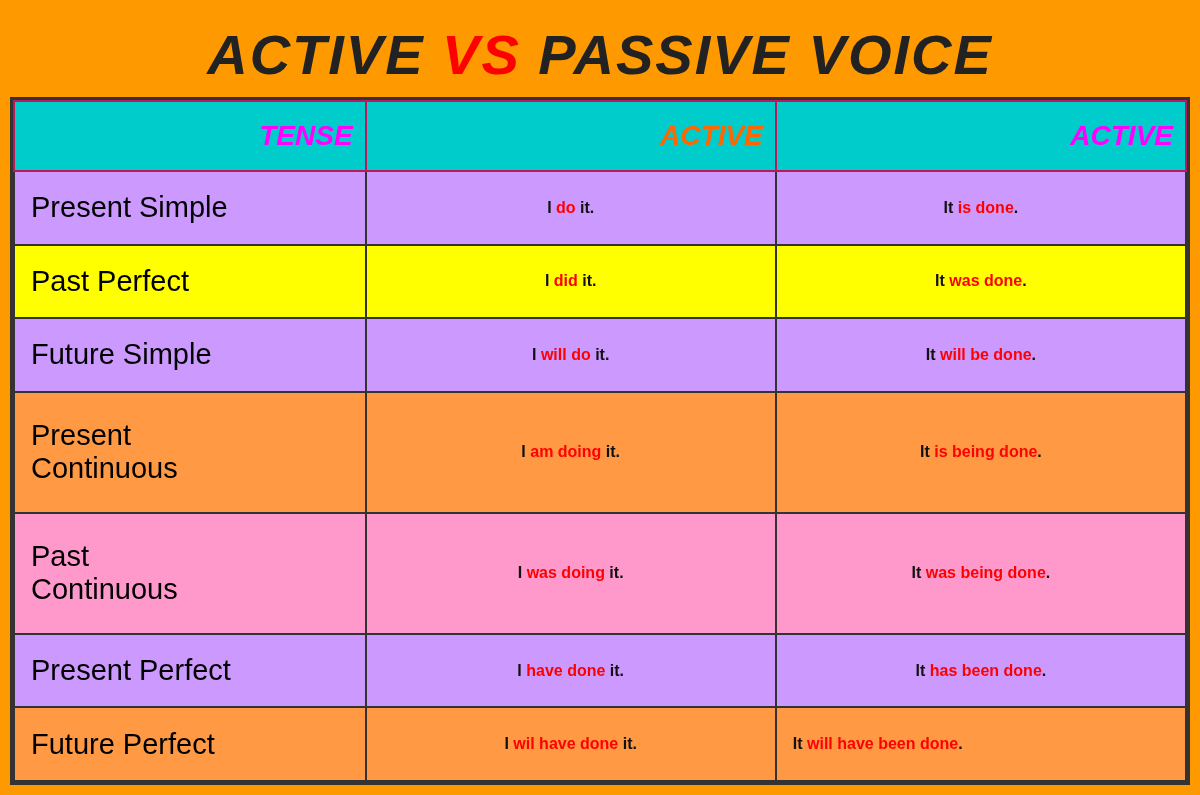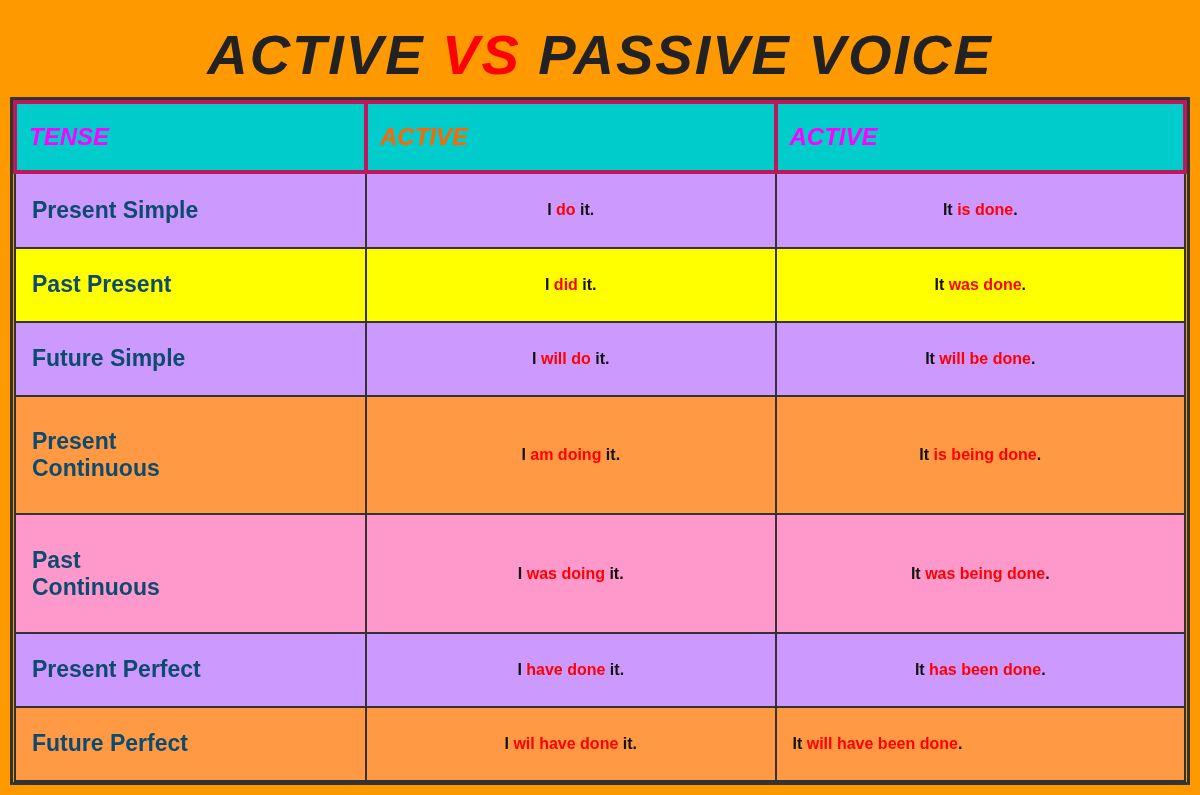--- a/index.html
+++ b/index.html
@@ -41,42 +41,42 @@
     table {
       width: 100%;
       height: 100%;
       border-collapse: collapse;
     }
     thead tr {
       background: #00cccc;
       height: 70px;
     }
     thead th {
-      font-size: 24px;
+      font-size: 28px;
       font-weight: bold;
       font-style: italic;
-      border: 4px solid #be185d;
-      text-align: left;
+      border: 2px solid #be185d;
+      text-align: right;
       padding: 8px 12px;
     }
     thead th:nth-child(1) { color: #ff00ff; width: 30%; }
     thead th:nth-child(2) { color: #ff6600; width: 35%; }
     thead th:nth-child(3) { color: #ff00ff; width: 35%; }
 
     tbody tr td {
       border: 2px solid #333;
       padding: 8px 16px;
       font-size: 22px;
       font-weight: bold;
       vertical-align: middle;
     }
     .tense-cell {
-      font-weight: bold;
-      color: #0c4a6e;
-      font-size: 23px;
+      font-weight: normal;
+      color: #000000;
+      font-size: 29px;
     }
     .sentence-cell {
       text-align: center;
       font-size: 16px;
     }
     .black { color: #111; }
     .red { color: #ff0000; }
 
     
     tr.row-present-simple td { background: #cc99ff; }
@@ -110,21 +110,21 @@
           <th class="passive-col">ACTIVE</th>
         </tr>
       </thead>
       <tbody id="table-body">
       <tr class="row-present-simple">
             <td class="tense-cell tense-col" style="white-space: pre-line;">Present Simple</td>
             <td class="sentence-cell active-col"><span class="black">I </span><span class="red">do</span><span class="black"> it.</span></td>
             <td class="sentence-cell passive-col"><span class="black">It </span><span class="red">is done</span><span class="black">.</span></td>
           </tr>
           <tr class="row-past-simple">
-            <td class="tense-cell tense-col" style="white-space: pre-line;">Past Present</td>
+            <td class="tense-cell tense-col" style="white-space: pre-line;">Past Perfect</td>
             <td class="sentence-cell active-col"><span class="black">I </span><span class="red">did</span><span class="black"> it.</span></td>
             <td class="sentence-cell passive-col"><span class="black">It </span><span class="red">was done</span><span class="black">.</span></td>
           </tr>
           <tr class="row-future-simple">
             <td class="tense-cell tense-col" style="white-space: pre-line;">Future Simple</td>
             <td class="sentence-cell active-col"><span class="black">I </span><span class="red">will do</span><span class="black"> it.</span></td>
             <td class="sentence-cell passive-col"><span class="black">It </span><span class="red">will be done</span><span class="black">.</span></td>
           </tr>
           <tr class="row-present-continuous">
             <td class="tense-cell tense-col" style="white-space: pre-line;">Present

